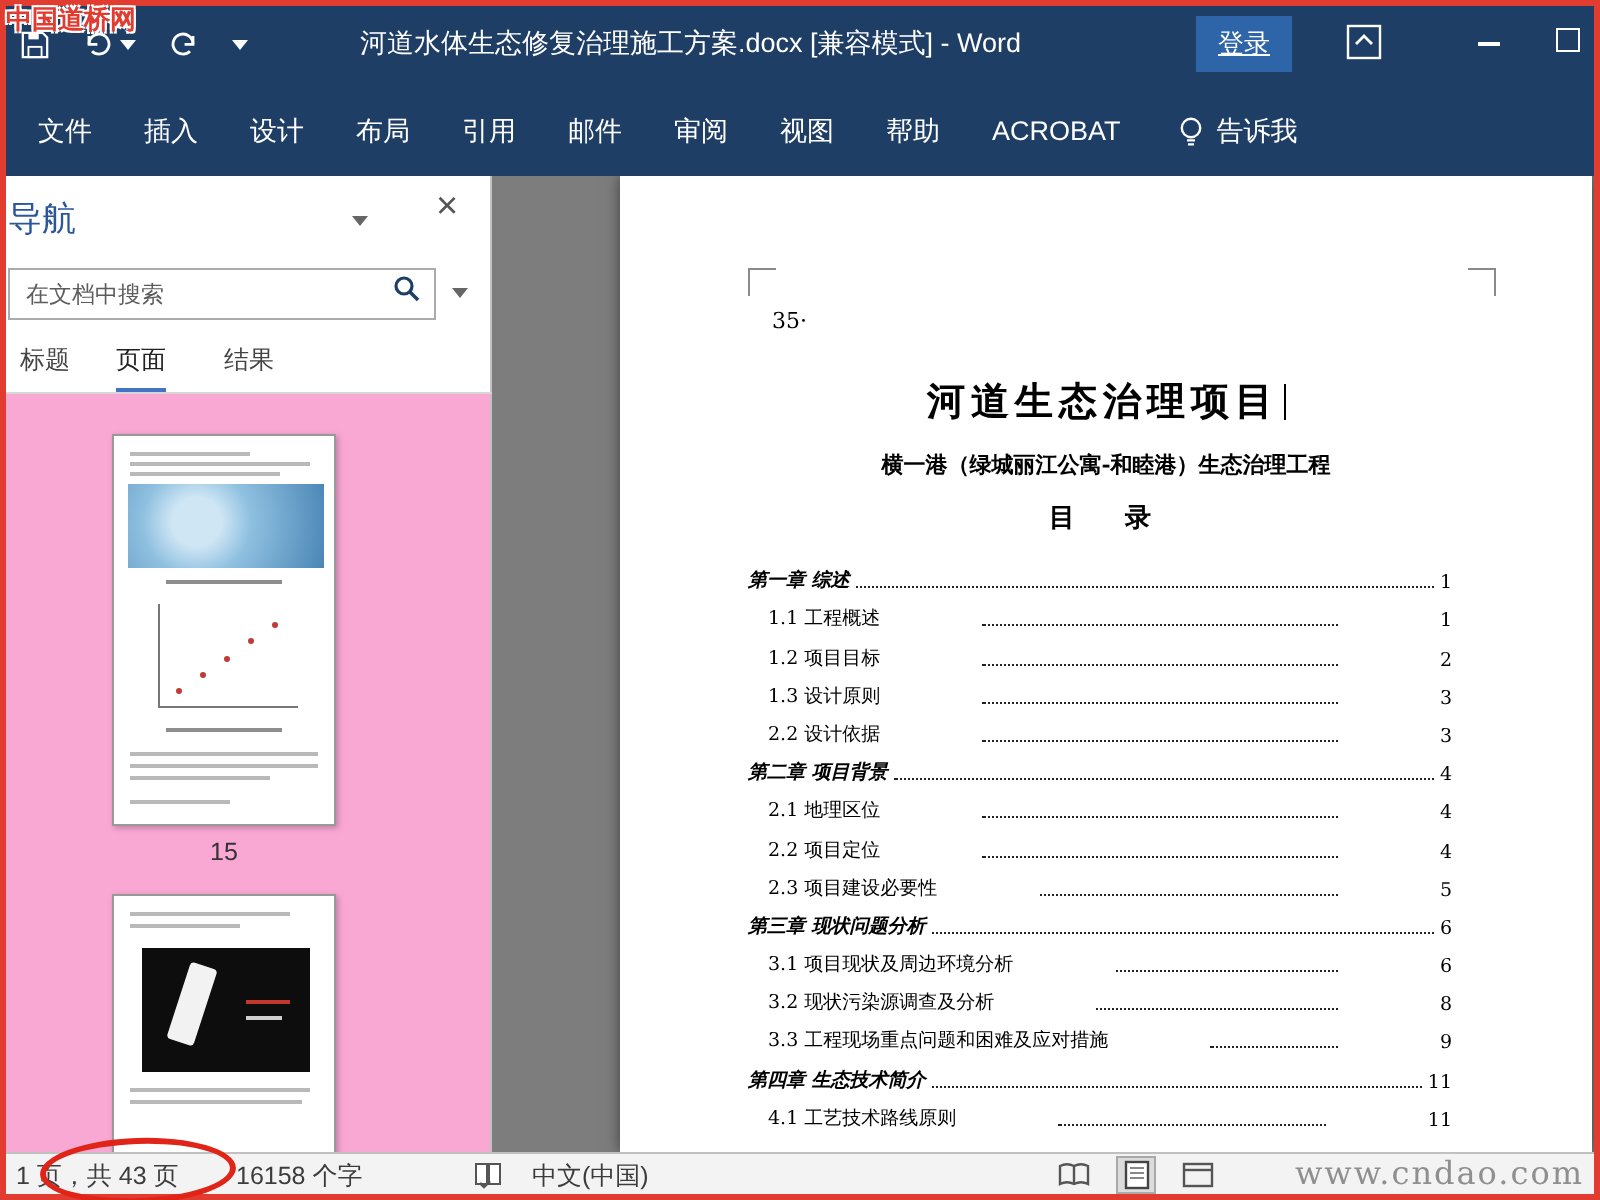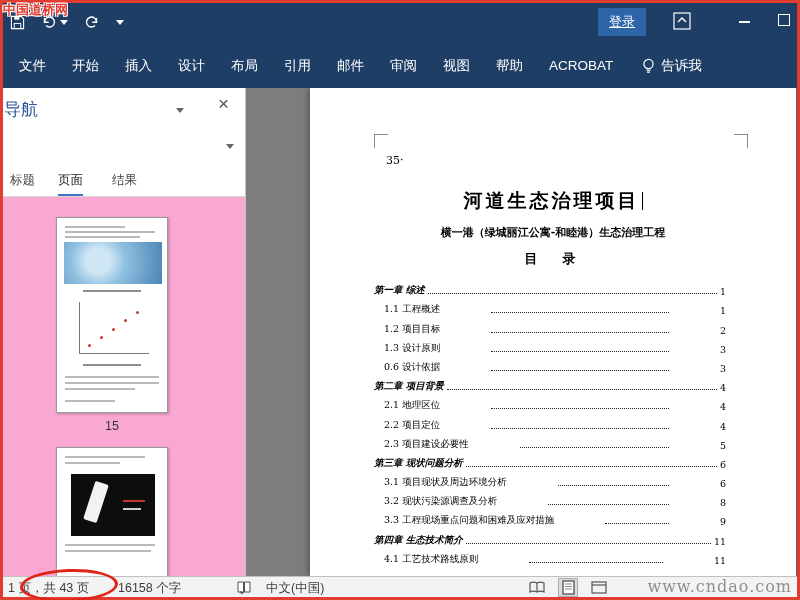--- a/index.html
+++ b/index.html
@@ -112,36 +112,36 @@
     <span class="btn">
       <svg width="16" height="14" viewBox="0 0 16 14">
           <path d="M12.5 7a5 5 0 1 0-1.5 3.6" fill="none" stroke="#fff" stroke-width="1.4"></path>
           <path d="M12.5 3v4.2H8.3" fill="none" stroke="#fff" stroke-width="1.4"></path>
         </svg>
     </span>
     <span class="btn">
       <span class="caret-down"></span>
     </span>
   </div>
+  <div class="doc-title">河道水体生态修复治理施工方案.docx [兼容模式] - Word</div>
   <div class="login-btn">登录</div>
   <div class="ribbon-opts">
     <svg width="20" height="20" viewBox="0 0 20 20">
         <rect x="2" y="2" width="16" height="16" fill="none" stroke="#fff" stroke-width="1.2"></rect>
         <path d="M6 11l4-4 4 4" fill="none" stroke="#fff" stroke-width="1.4"></path>
       </svg>
   </div>
   <div class="min-btn">
       <div></div>
     </div>
   <div class="max-btn"></div>
 </div>
 
 <div class="tabsrow">
   <span class="rtab">文件</span>
-  <span class="rtab">开始</span>
   <span class="rtab">插入</span>
   <span class="rtab">设计</span>
   <span class="rtab">布局</span>
   <span class="rtab">引用</span>
   <span class="rtab">邮件</span>
   <span class="rtab">审阅</span>
   <span class="rtab">视图</span>
   <span class="rtab">帮助</span>
   <span class="rtab">ACROBAT</span>
   <span class="tellme">
@@ -153,20 +153,29 @@
   </span>
 </div>
 
 <div class="navpane">
   <div class="nav-title">导航</div>
   <div class="nav-dd">
       <div class="caret-g"></div>
     </div>
   <div class="nav-close">×</div>
 
+  <div class="searchbox">
+    <span class="ph">在文档中搜索</span>
+    <span style="padding-right:6px;">
+      <svg width="15" height="15" viewBox="0 0 15 15">
+          <circle cx="6" cy="6" r="4" fill="none" stroke="#1f3e66" stroke-width="1.6"></circle>
+          <path d="M9 9l4 4" stroke="#1f3e66" stroke-width="1.8"></path>
+        </svg>
+    </span>
+  </div>
   <div class="search-dd">
       <div class="caret-g" style="width:0;height:0;border-left:4px solid transparent;border-right:4px solid transparent;border-top:5px solid #666;"></div>
     </div>
 
   <div class="nav-tabs">
     <span class="ntab" style="left:10px;">标题</span>
     <span class="ntab active" style="left:58px;">页面</span>
     <span class="ntab" style="left:112px;">结果</span>
   </div>
   <div class="nav-divider"></div>
@@ -232,21 +241,21 @@
           <span class="tt">1.2 项目目标</span>
           <span class="leader"></span>
           <span class="pg">2</span>
         </div>
       <div class="trow l2">
           <span class="tt">1.3 设计原则</span>
           <span class="leader"></span>
           <span class="pg">3</span>
         </div>
       <div class="trow l2">
-          <span class="tt">0.6 设计依据</span>
+          <span class="tt">2.2 设计依据</span>
           <span class="leader"></span>
           <span class="pg">3</span>
         </div>
       <div class="trow l1">
           <span class="tt">第二章 项目背景</span>
           <span class="leader"></span>
           <span class="pg">4</span>
         </div>
       <div class="trow l2">
           <span class="tt">2.1 地理区位</span>

